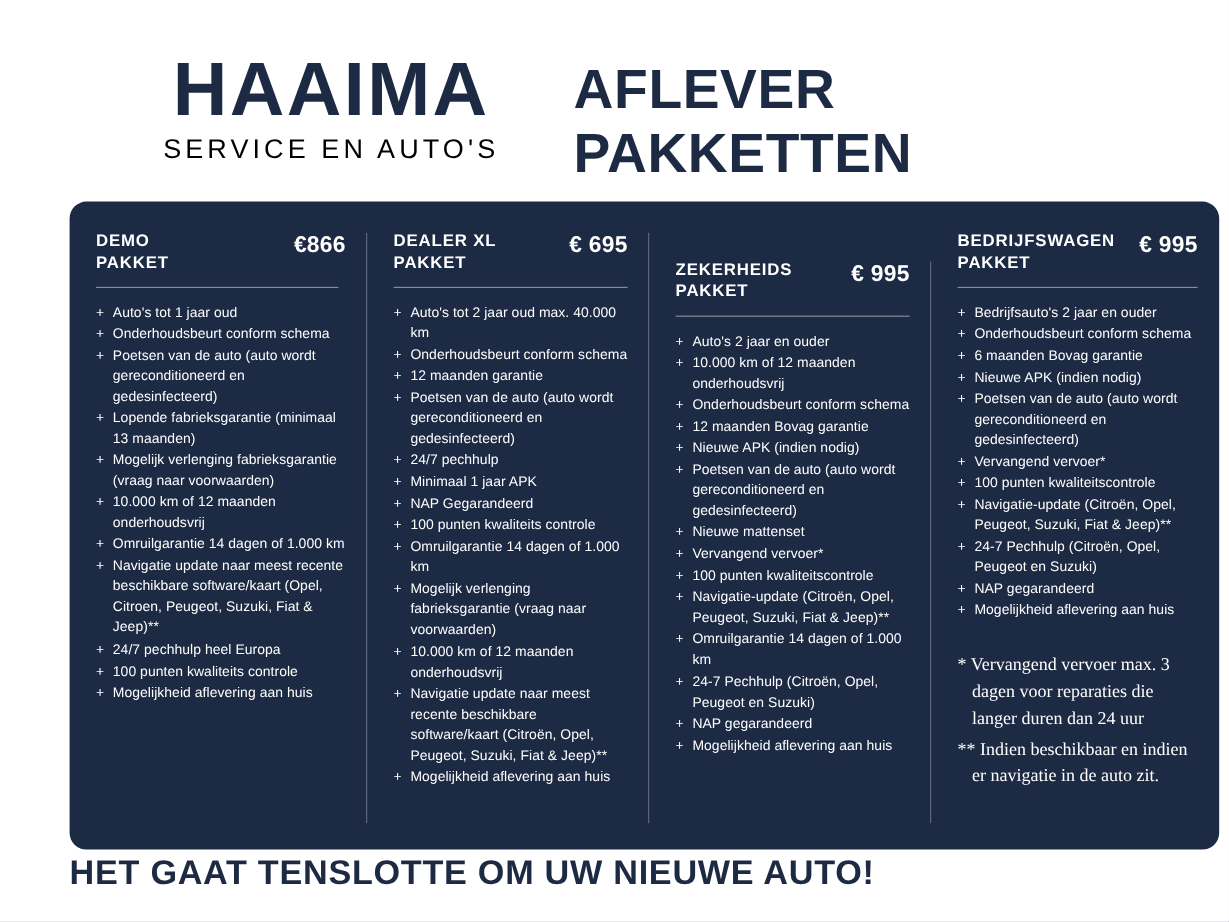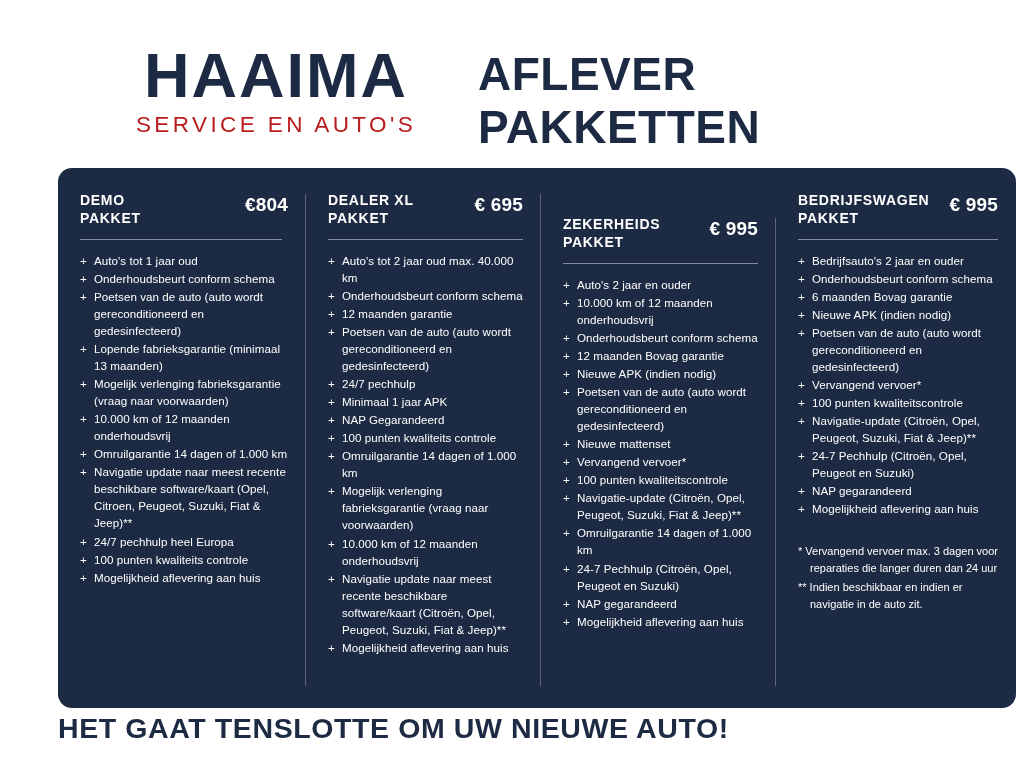--- a/index.html
+++ b/index.html
@@ -40,21 +40,21 @@
   .brand-name {
     font-size: 63px;
     font-weight: bold;
     letter-spacing: 2px;
     line-height: 0.95;
     color: #1d2a43;
   }
   .brand-sub {
     font-size: 22.5px;
     letter-spacing: 3.4px;
-    color: #b91c1c;
+    color: #000000;
     margin-top: 6px;
   }
   .title {
     position: absolute;
     left: 462px;
     top: 8px;
     color: #1d2a43;
     font-size: 46px;
     font-weight: bold;
     letter-spacing: 0.5px;
@@ -137,23 +137,24 @@
     letter-spacing: 0.05px;
   }
   ul.features li .plus {
     position: absolute;
     left: 0;
     top: 0;
     color: #ffffff;
   }
   .note {
     margin-top: 26px;
-    font-size: 11px;
+    font-size: 15px;
     line-height: 1.5;
     color: #ffffff;
+    font-family: Liberation Serif, serif;
   }
   .note p {
     margin: 0 0 3px 0;
     padding-left: 12px;
     text-indent: -12px;
   }
 
   
   .footer {
     position: absolute;
@@ -182,21 +183,21 @@
   </div>
 
   <div class="panel">
 
     <div class="col col-1">
       <div class="col-head">
         <div class="pkg-name">
           <div>DEMO</div>
           <div>PAKKET</div>
         </div>
-        <div class="pkg-price">€804</div>
+        <div class="pkg-price">€866</div>
       </div>
       <div class="head-rule"></div>
       <ul class="features" id="feat-0">
           <li><span class="plus">+</span><span>Auto's tot 1 jaar oud</span></li>
           <li><span class="plus">+</span><span>Onderhoudsbeurt conform schema</span></li>
           <li><span class="plus">+</span><span>Poetsen van de auto (auto wordt gereconditioneerd en gedesinfecteerd)</span></li>
           <li><span class="plus">+</span><span>Lopende fabrieksgarantie (minimaal 13 maanden)</span></li>
           <li><span class="plus">+</span><span>Mogelijk verlenging fabrieksgarantie (vraag naar voorwaarden)</span></li>
           <li><span class="plus">+</span><span>10.000 km of 12 maanden onderhoudsvrij</span></li>
           <li><span class="plus">+</span><span>Omruilgarantie 14 dagen of 1.000 km</span></li>

